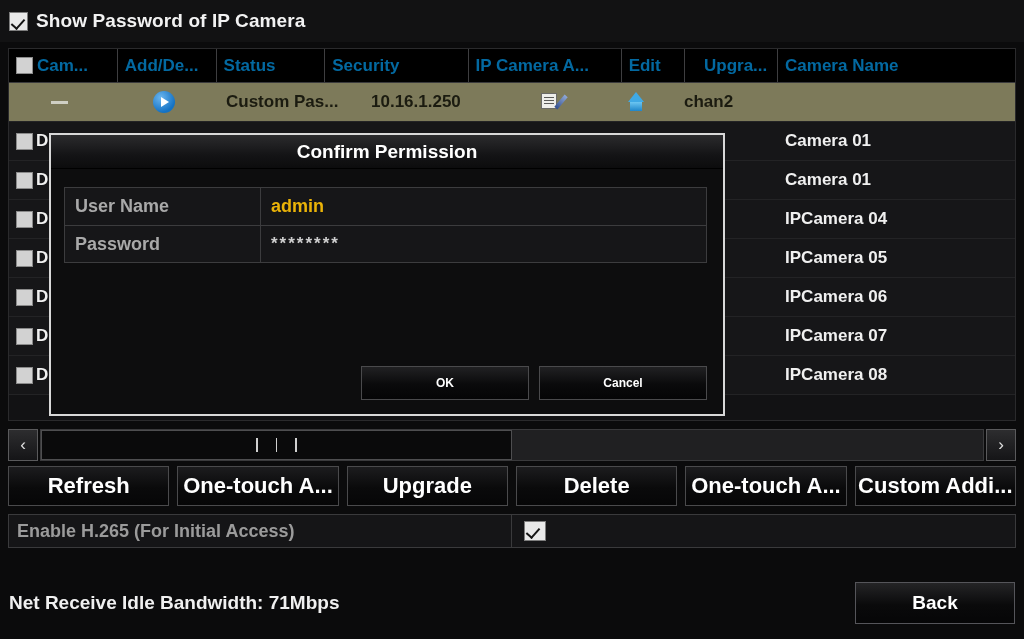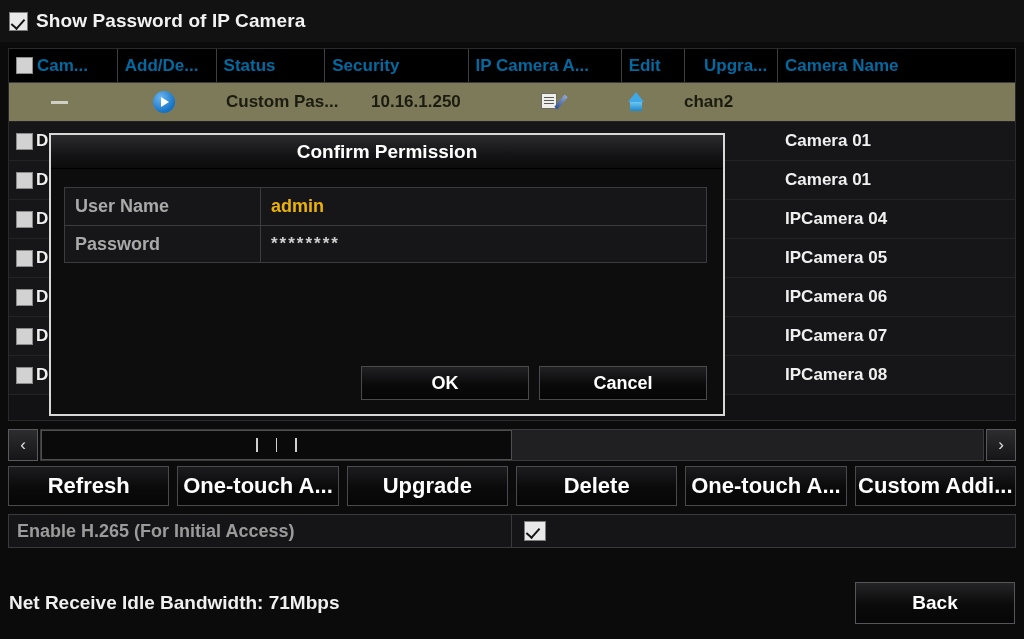--- a/index.html
+++ b/index.html
@@ -192,21 +192,21 @@
   }
   .fval.pw { letter-spacing: 2px; color: #cfcfcf; font-size: 17px; }
   .dlg-btns {
     position: absolute; left: 0; bottom: 14px; width: 100%;
     display: flex; justify-content: flex-end; gap: 10px; padding-right: 16px;
   }
   .dlg-btn {
     width: 168px; height: 34px;
     background: linear-gradient(#212123 0%, #0a0a0b 55%, #050506 100%);
     border: 1px solid #4a4a4c; color: #ffffff;
-    font-size: 18px; font-weight: bold;
+    font-size: 12px; font-weight: bold;
     display: flex; align-items: center; justify-content: center;
   }
 </style>
 </head>
 <body>
 
 <div class="topbar">
   <div class="cbx checked"></div>
   <span class="lbl">Show Password of IP Camera</span>
 </div>

